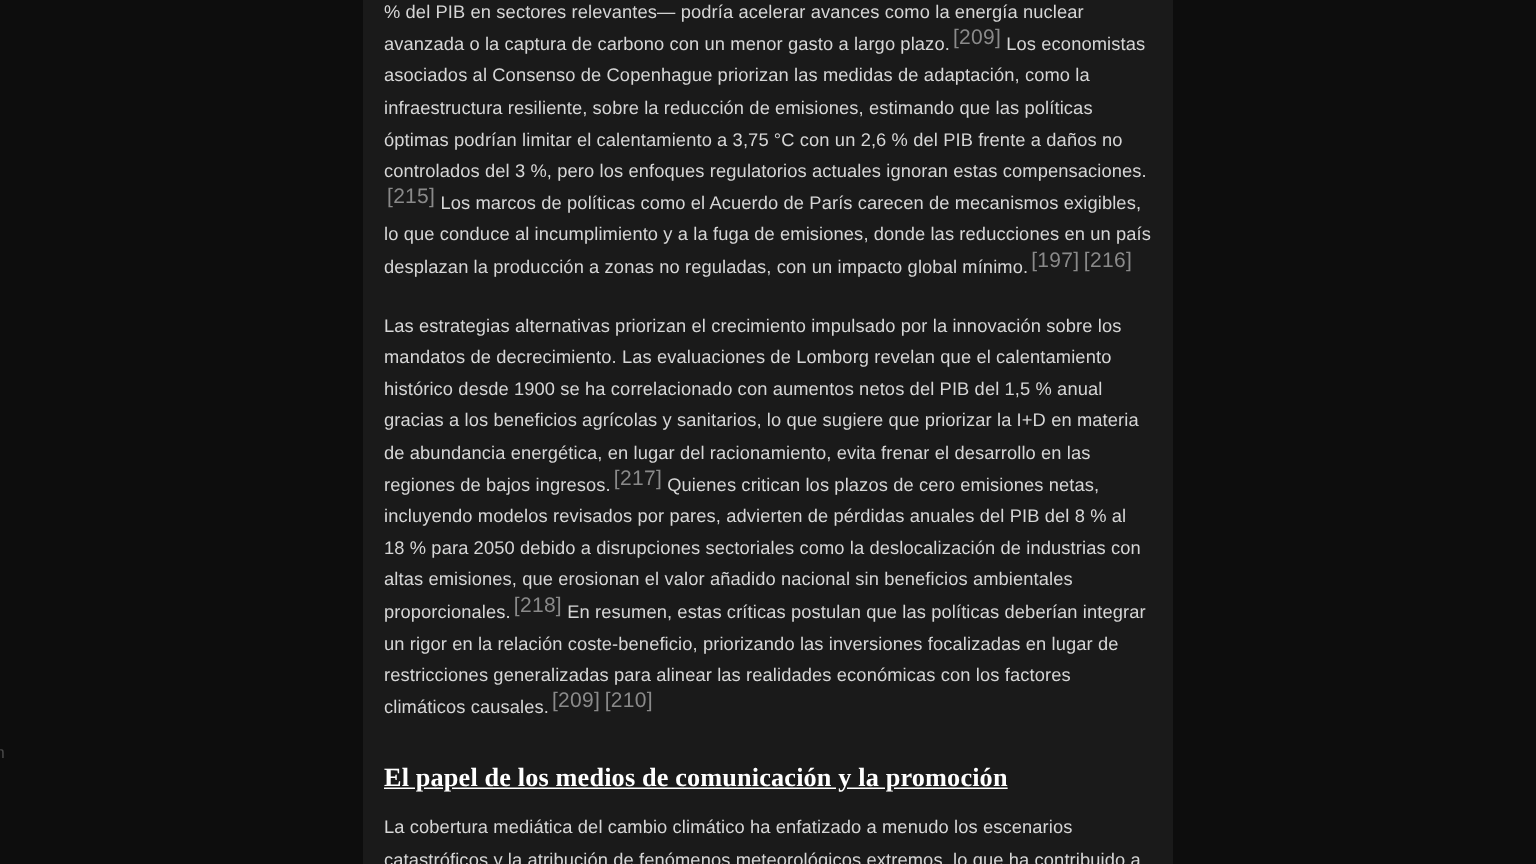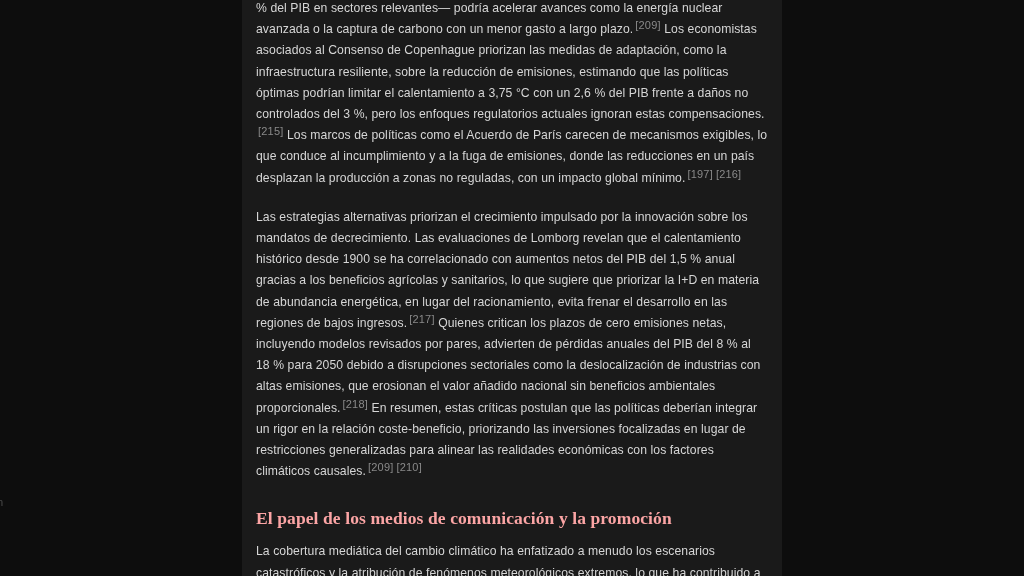--- a/index.html
+++ b/index.html
@@ -74,21 +74,21 @@
     font-weight: bold;
     font-size: 17.5px;
     line-height: 24px;
     color: #f1f1f1;
     margin: 24px 0 11px 0;
     letter-spacing: 0.1px;
   }
 
   sup.ref {
     color: #8a8a8a;
-    font-size: 11px;
+    font-size: 14px;
     line-height: 0;
     vertical-align: 4px;
     letter-spacing: 0.2px;
     white-space: nowrap;
     padding-left: 2px;
   }
   sup.ref + sup.ref { padding-left: 3px; text-align: right; }
 </style>
 </head>
 <body>
@@ -97,20 +97,20 @@
 
   <div id="left-edge-fragment">m</div>
 
   <div id="article" style="background: rgb(26, 26, 26);">
     <div id="article-inner">
 
       <p class="para first" style="color: rgb(214, 214, 214);"><span>% del PIB en sectores relevantes— podría acelerar avances como la energía nuclear avanzada o la captura de carbono con un menor gasto a largo plazo.</span><sup class="ref" style="color: rgb(138, 138, 138);">[209]</sup> <span>Los economistas asociados al Consenso de Copenhague priorizan las medidas de adaptación, como la infraestructura resiliente, sobre la reducción de emisiones, estimando que las políticas óptimas podrían limitar el calentamiento a 3,75 °C con un 2,6 % del PIB frente a daños no controlados del 3 %, pero los enfoques regulatorios actuales ignoran estas compensaciones.</span><sup class="ref" style="color: rgb(138, 138, 138);">[215]</sup> <span>Los marcos de políticas como el Acuerdo de París carecen de mecanismos exigibles, lo que conduce al incumplimiento y a la fuga de emisiones, donde las reducciones en un país desplazan la producción a zonas no reguladas, con un impacto global mínimo.</span><sup class="ref" style="color: rgb(138, 138, 138);">[197]</sup><sup class="ref" style="color: rgb(138, 138, 138);">[216]</sup></p>
 
       <p class="para" style="color: rgb(214, 214, 214);"><span>Las estrategias alternativas priorizan el crecimiento impulsado por la innovación sobre los mandatos de decrecimiento. Las evaluaciones de Lomborg revelan que el calentamiento histórico desde 1900 se ha correlacionado con aumentos netos del PIB del 1,5 % anual gracias a los beneficios agrícolas y sanitarios, lo que sugiere que priorizar la I+D en materia de abundancia energética, en lugar del racionamiento, evita frenar el desarrollo en las regiones de bajos ingresos.</span><sup class="ref" style="color: rgb(138, 138, 138);">[217]</sup> <span>Quienes critican los plazos de cero emisiones netas, incluyendo modelos revisados por pares, advierten de pérdidas anuales del PIB del 8 % al 18 % para 2050 debido a disrupciones sectoriales como la deslocalización de industrias con altas emisiones, que erosionan el valor añadido nacional sin beneficios ambientales proporcionales.</span><sup class="ref" style="color: rgb(138, 138, 138);">[218]</sup> <span>En resumen, estas críticas postulan que las políticas deberían integrar un rigor en la relación coste-beneficio, priorizando las inversiones focalizadas en lugar de restricciones generalizadas para alinear las realidades económicas con los factores climáticos causales.</span><sup class="ref" style="color: rgb(138, 138, 138);">[209]</sup><sup class="ref" style="color: rgb(138, 138, 138);">[210]</sup></p>
 
-      <h2 class="section-heading" style="color: #fca5a5;">El papel de los medios de comunicación y la promoción</h2>
+      <h2 class="section-heading" style="color: #ffffff; text-decoration: underline;">El papel de los medios de comunicación y la promoción</h2>
 
       <p class="para" style="color: rgb(214, 214, 214);"><span>La cobertura mediática del cambio climático ha enfatizado a menudo los escenarios catastróficos y la atribución de fenómenos meteorológicos extremos, lo que ha contribuido a aumentar la </span>  </p>
 
     </div>
   </div>
 
 </div>
 
 </body></html>

